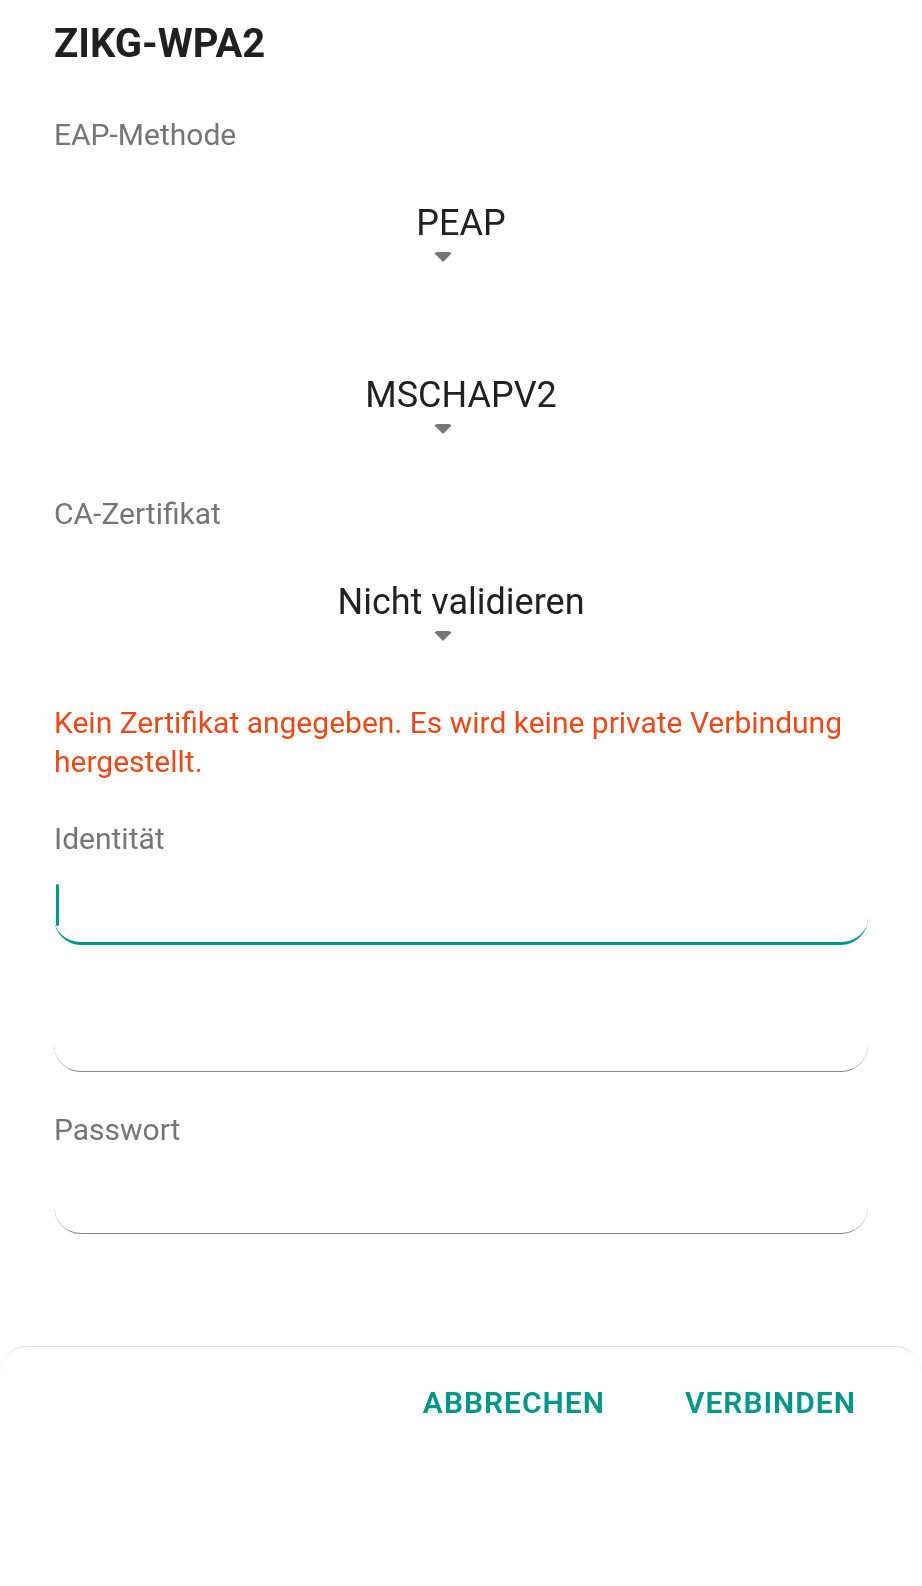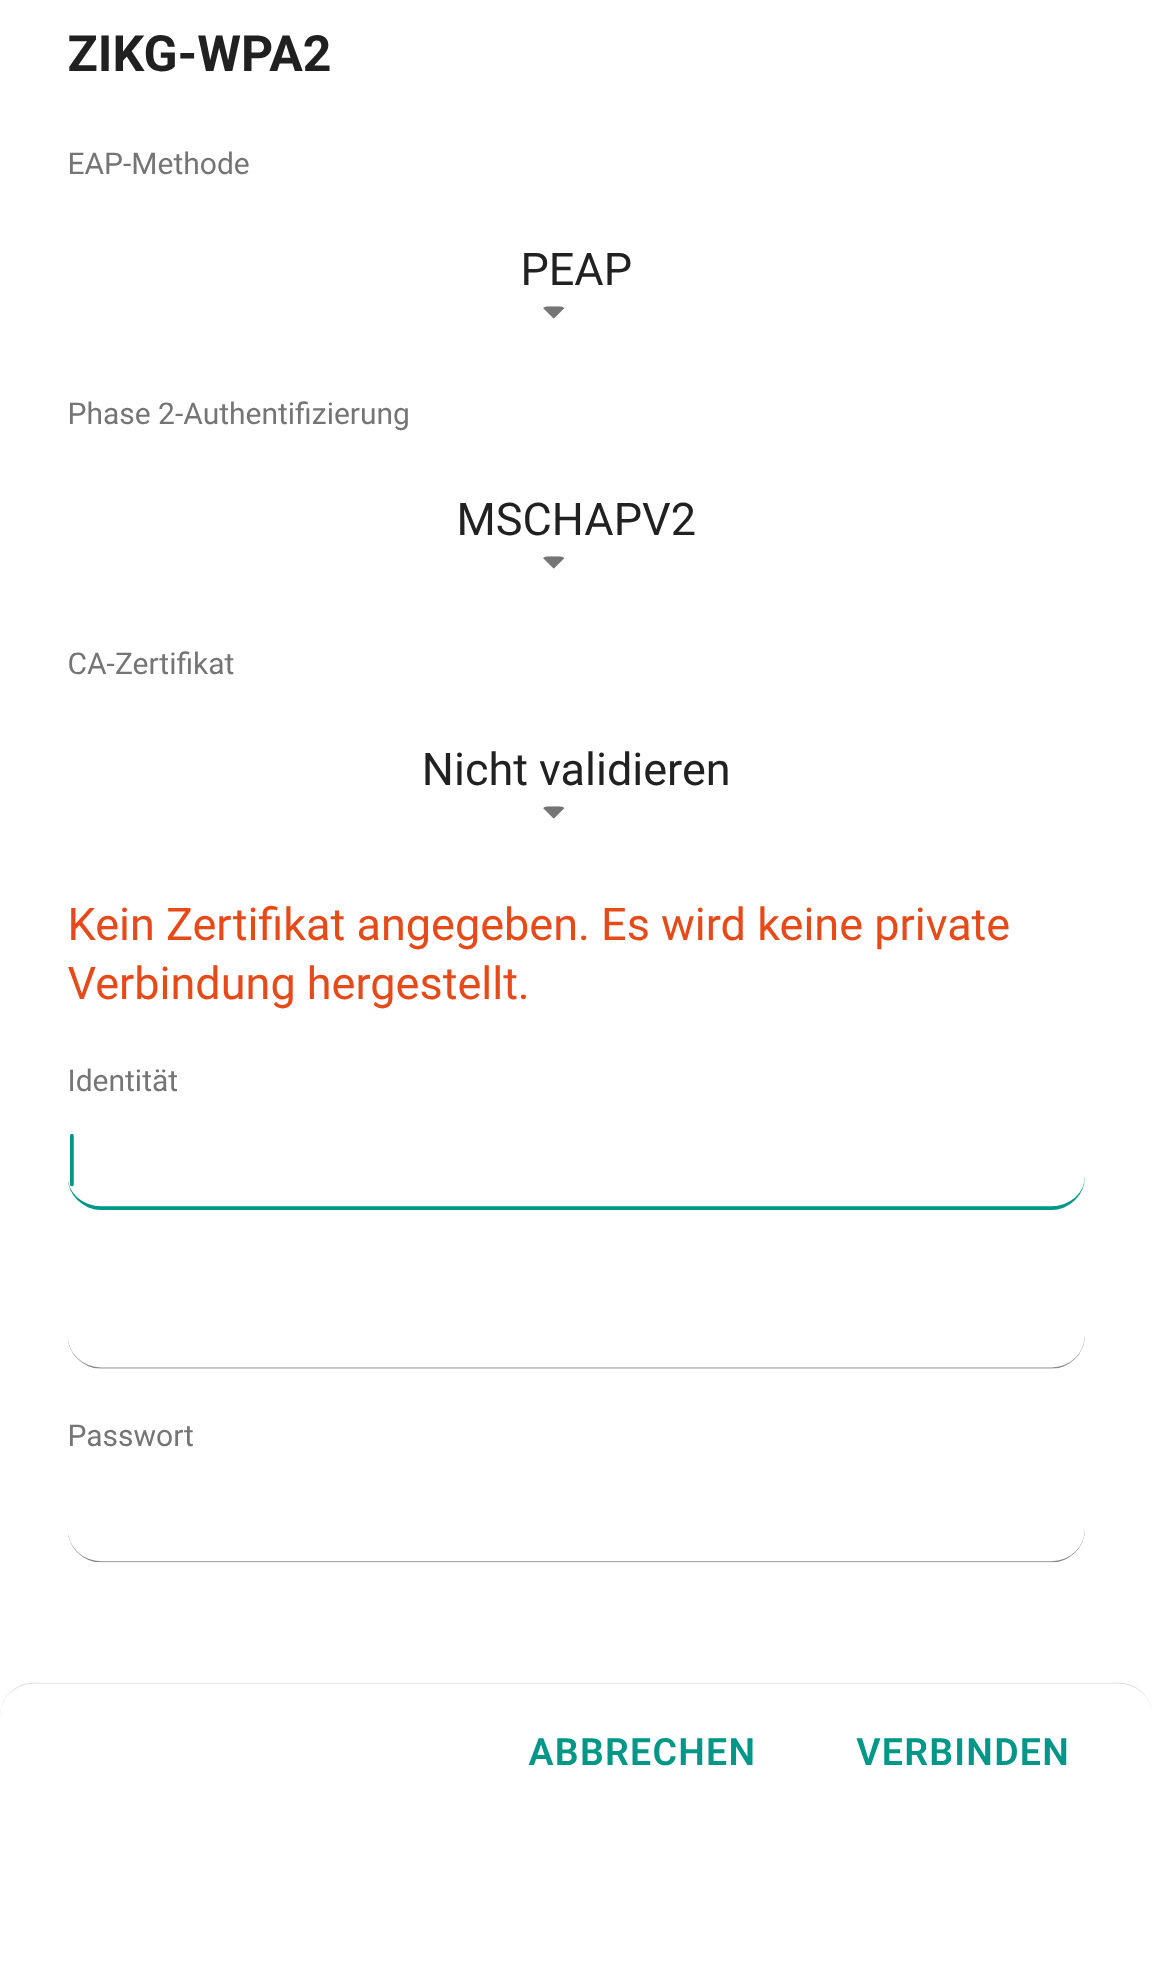--- a/index.html
+++ b/index.html
@@ -32,21 +32,21 @@
       bottom: 266px;
       overflow: hidden;
     }
     .title {
       font-size: 40px;
       font-weight: 700;
       color: #202020;
       padding: 20px 54px 0 54px;
     }
     .field-label {
-      font-size: 24px;
+      font-size: 30px;
       font-weight: 400;
       color: #757575;
       padding: 0 54px;
     }
     .select-row {
       display: flex;
       justify-content: space-between;
       align-items: center;
       padding: 0 54px;
       cursor: pointer;
@@ -60,21 +60,21 @@
     }
     .dropdown-icon {
       width: 0;
       height: 0;
       border-left: 10px solid transparent;
       border-right: 10px solid transparent;
       border-top: 10px solid #757575;
       margin-right: 36px;
     }
     .warning-text {
-      font-size: 36px;
+      font-size: 30px;
       font-weight: 400;
       color: #e64a19;
       padding: 0 54px;
       line-height: 1.3;
     }
     .input-wrapper {
       padding: 0 54px;
     }
     .text-input {
       width: 100%;
@@ -139,21 +139,20 @@
 
     <div class="spacer-md"></div>
     <div class="field-label">EAP-Methode</div>
     <div class="spacer-md"></div>
     <div class="select-row">
       <span class="select-value">PEAP</span>
       <span class="dropdown-icon"></span>
     </div>
 
     <div class="spacer-lg"></div>
-    <div class="field-label">Phase 2-Authentifizierung</div>
     <div class="spacer-md"></div>
     <div class="select-row">
       <span class="select-value">MSCHAPV2</span>
       <span class="dropdown-icon"></span>
     </div>
 
     <div class="spacer-lg"></div>
     <div class="field-label">CA-Zertifikat</div>
     <div class="spacer-md"></div>
     <div class="select-row">

